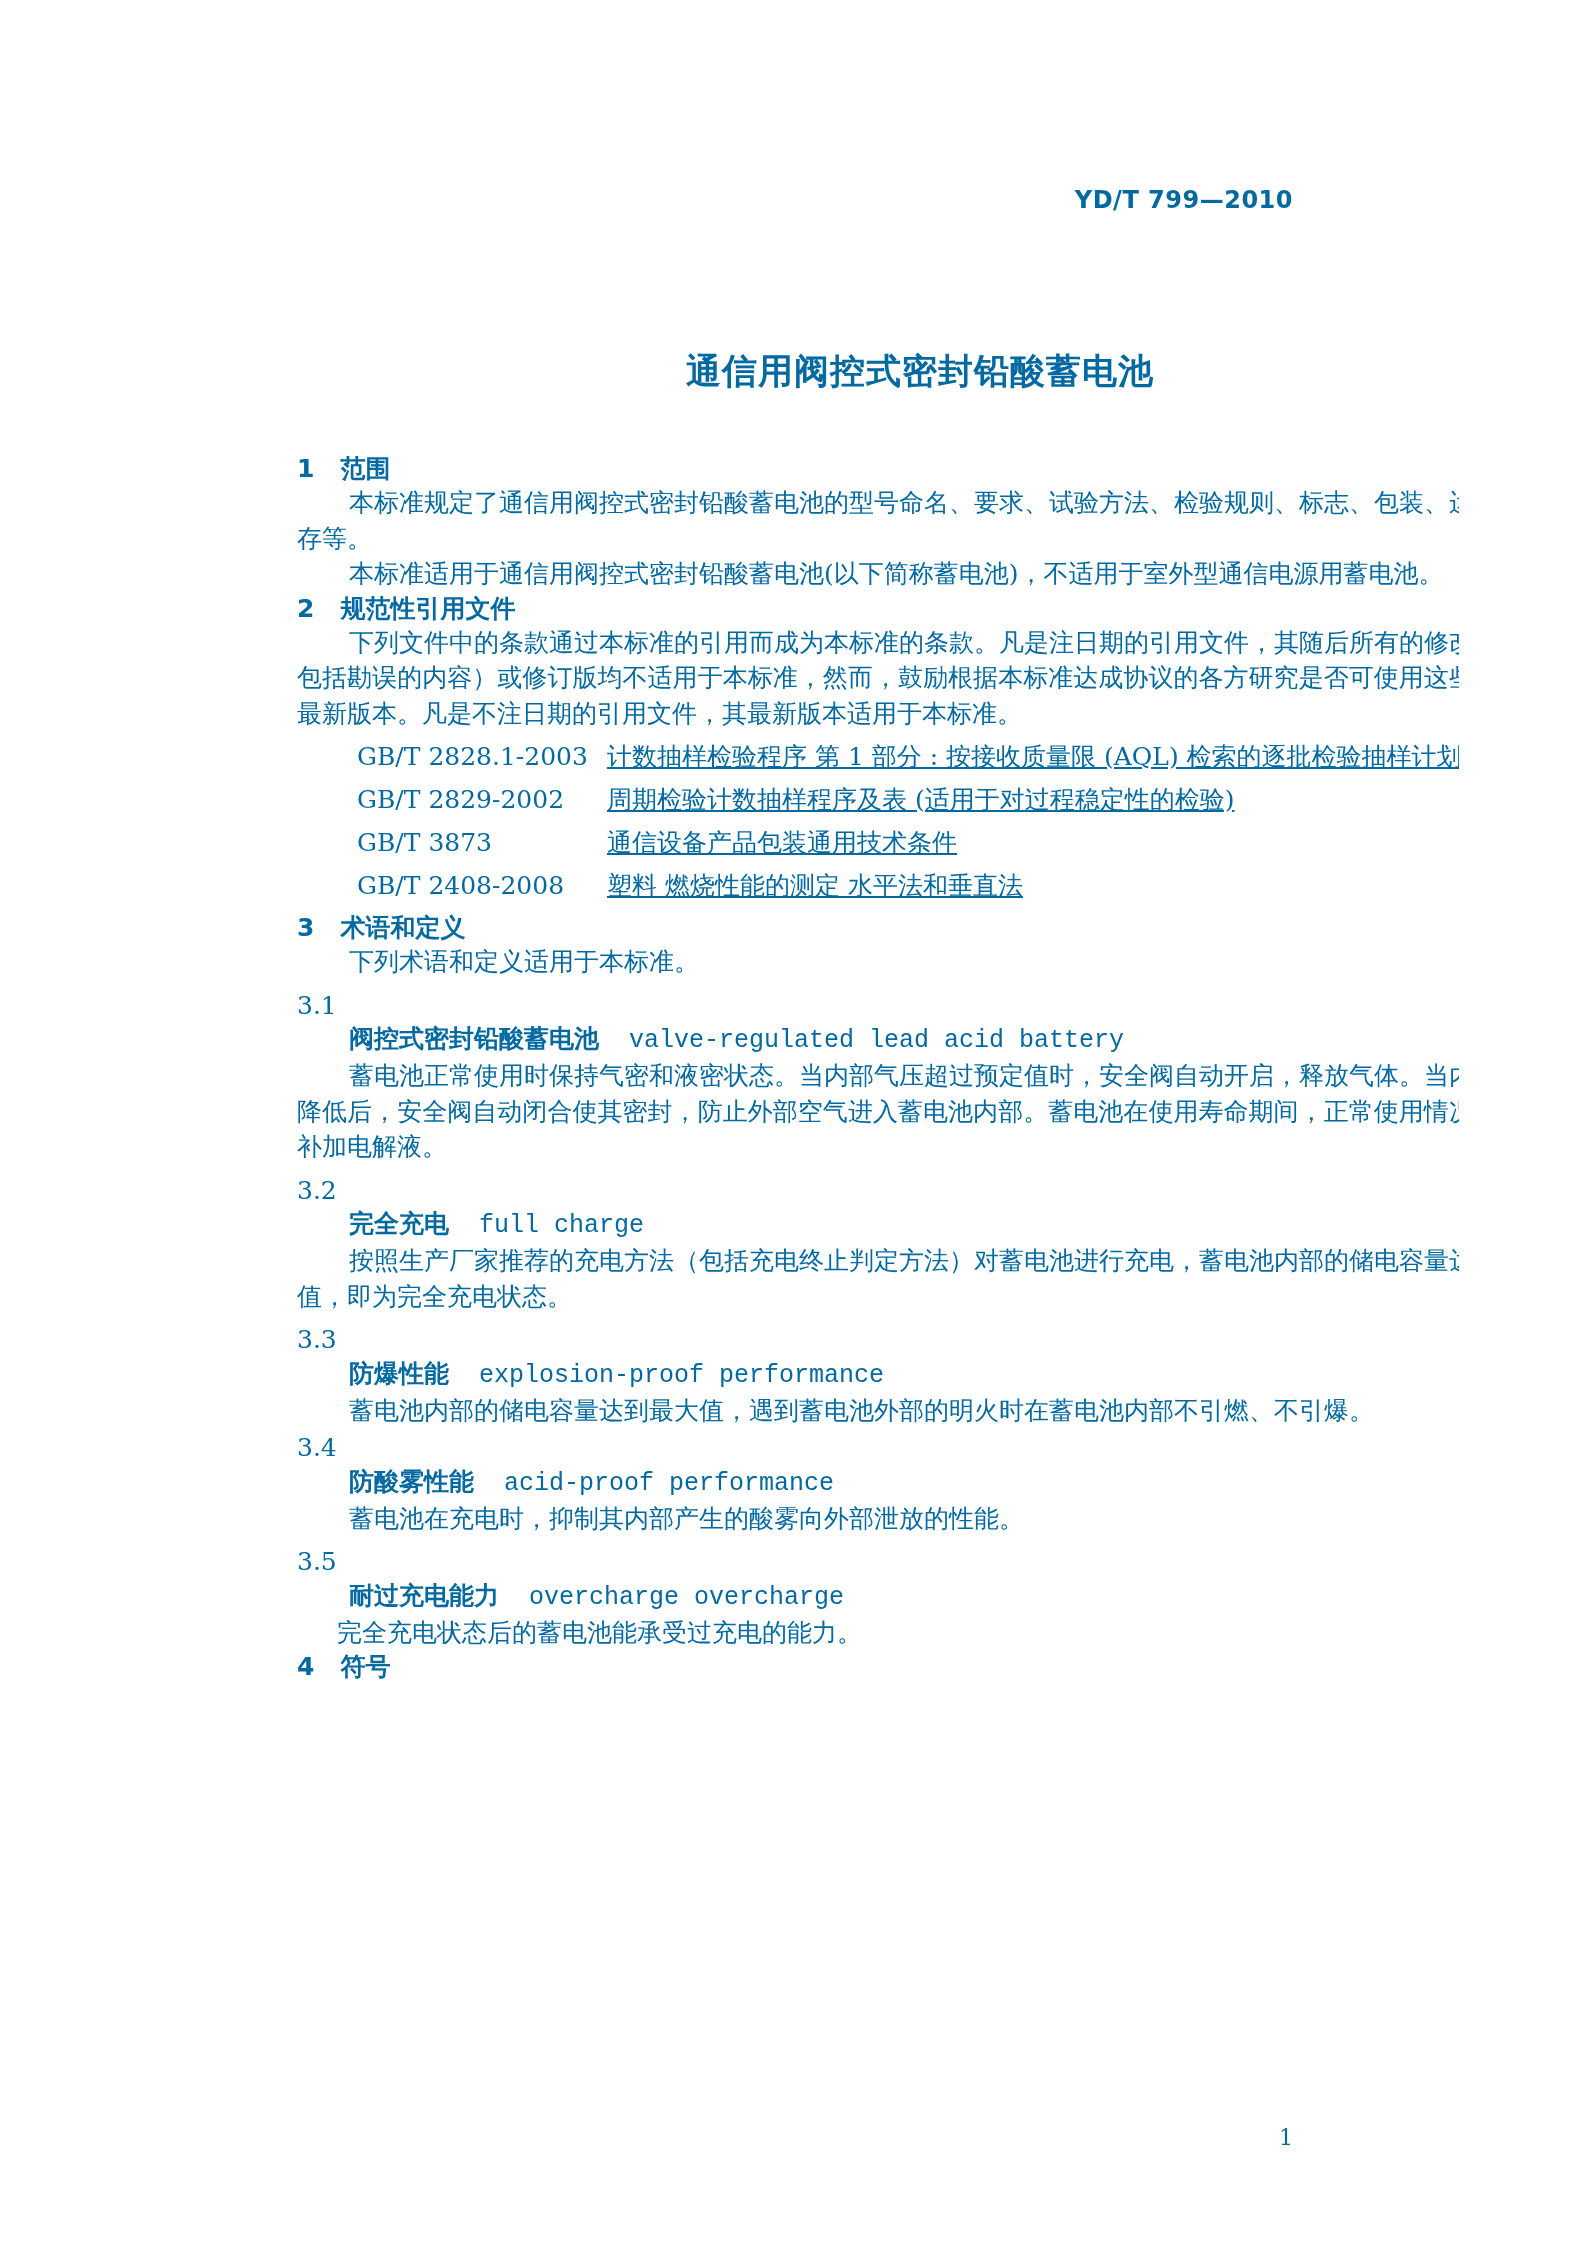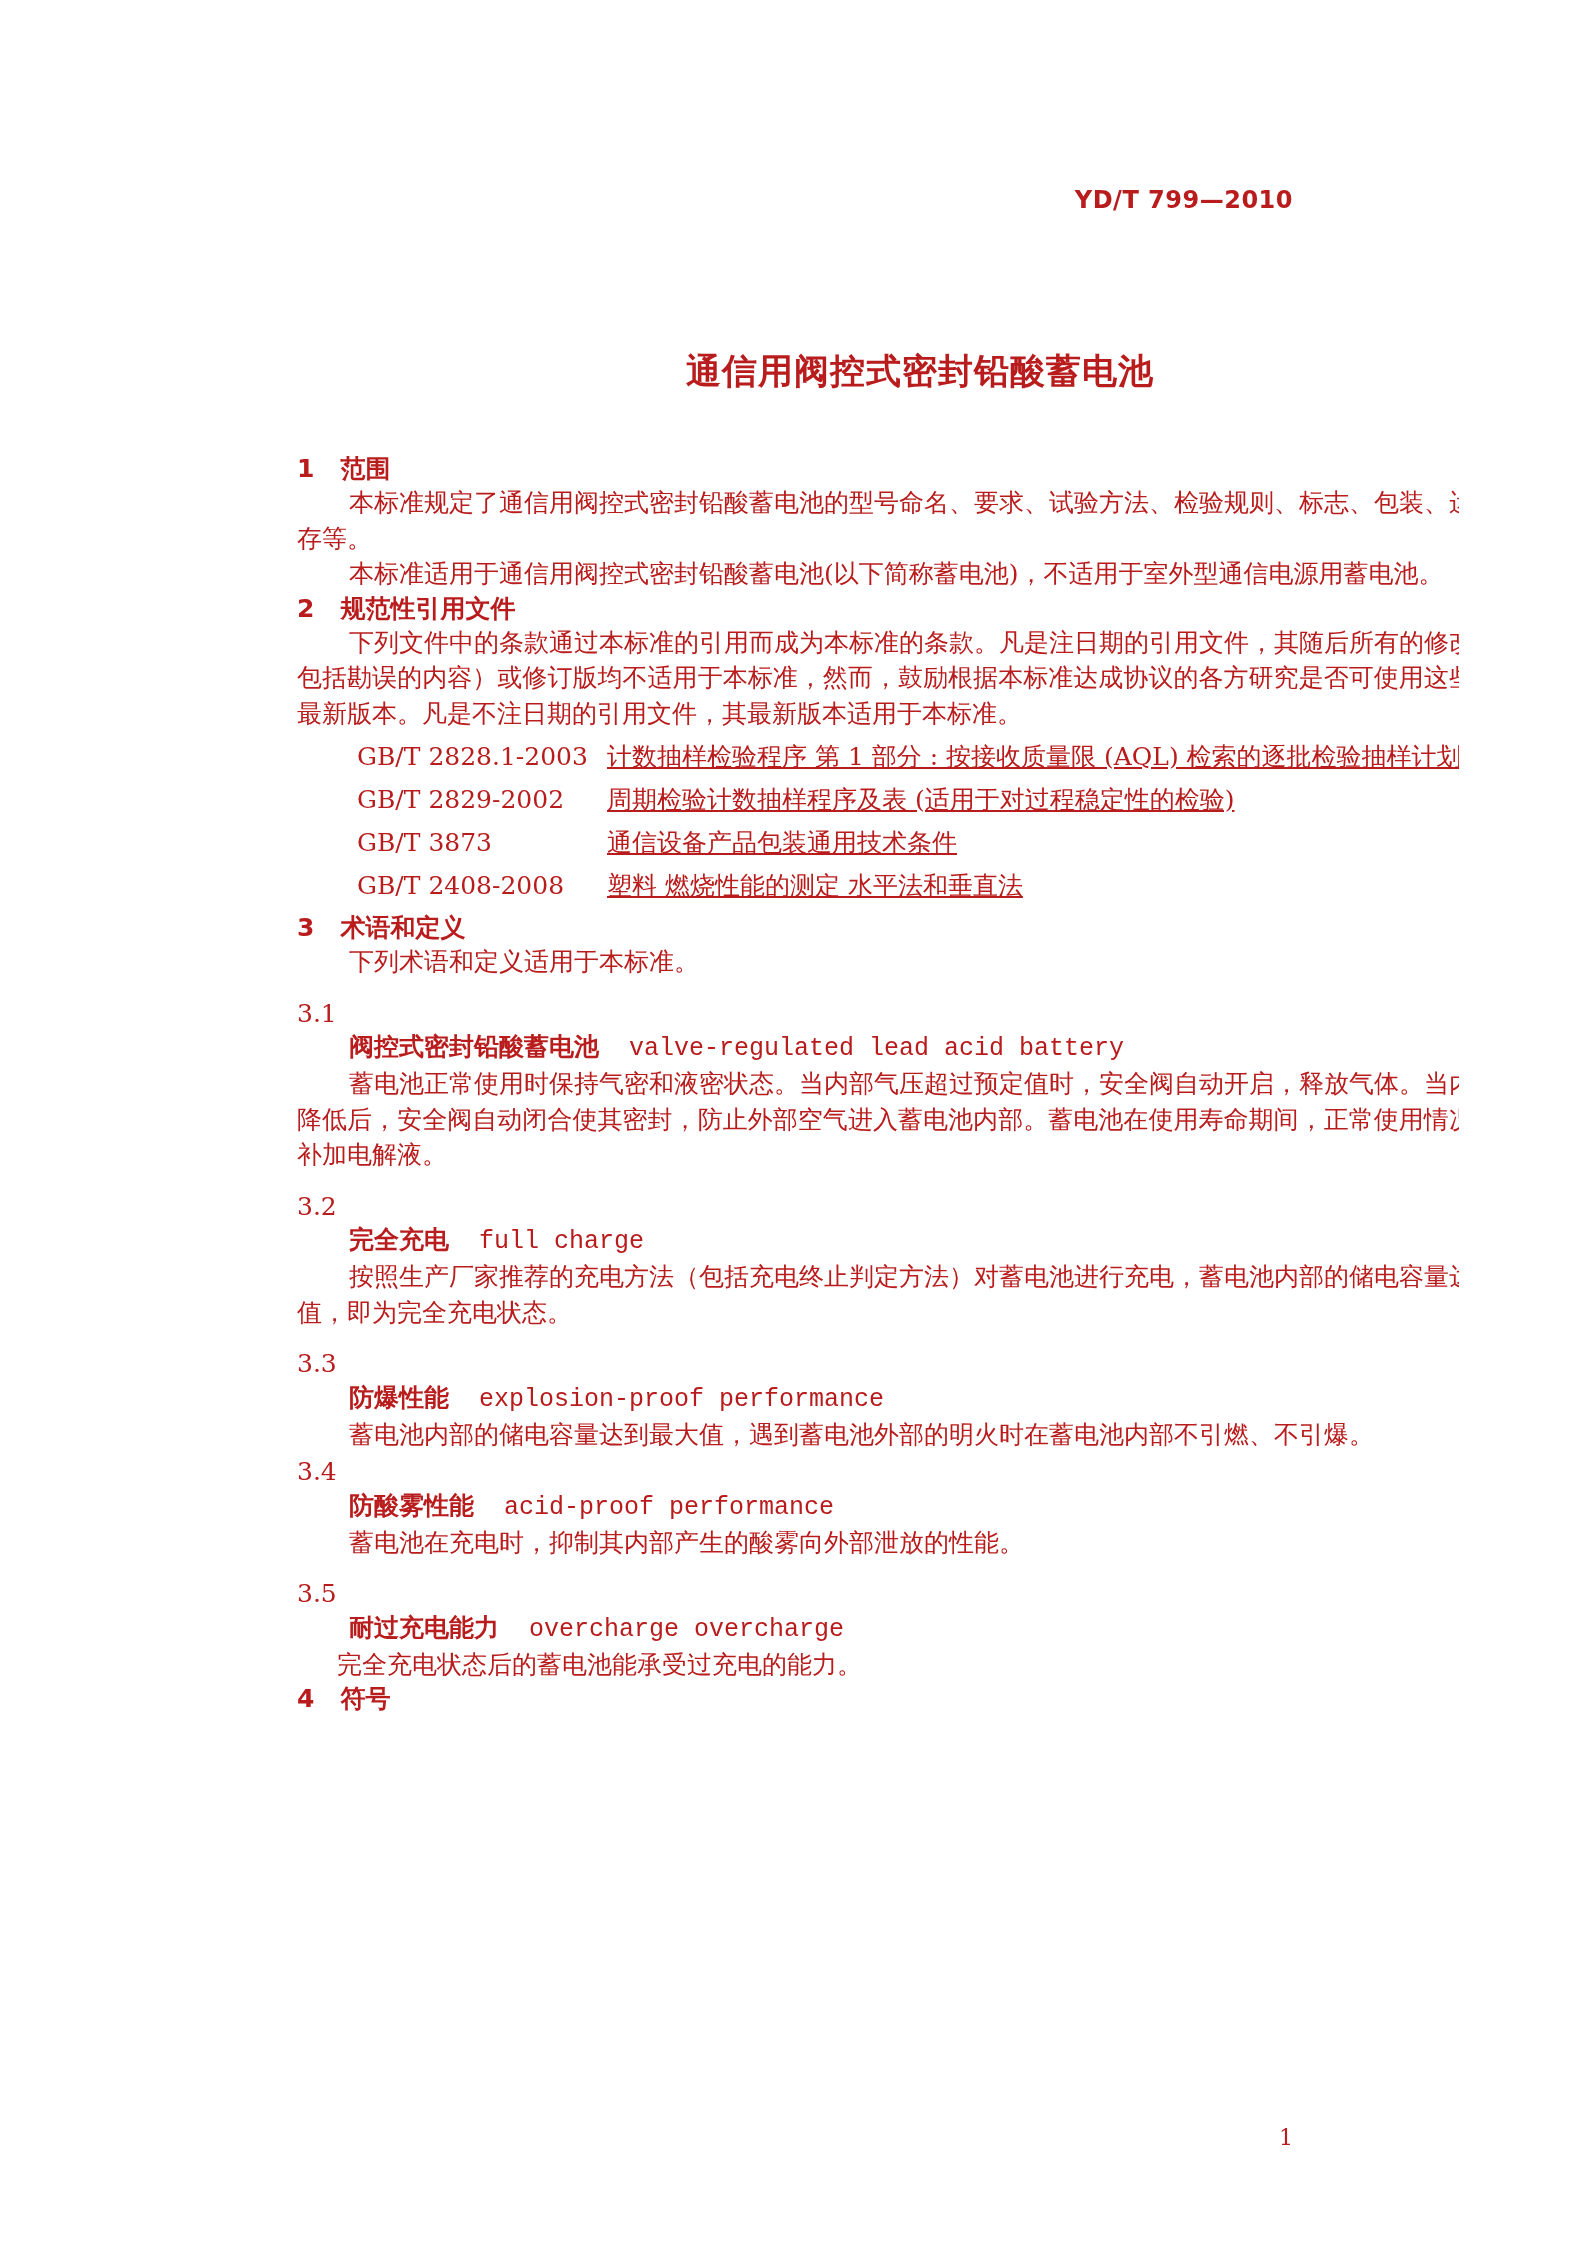--- a/index.html
+++ b/index.html
@@ -8,21 +8,21 @@
     background: #ffffff;
   }
   .page {
     position: relative;
     width: 1332px;
     height: 2244px;
     background: #ffffff;
     margin: 0 auto;
     overflow: hidden;
     font-family: "DejaVu Serif", "Liberation Serif", serif;
-    color: #b91c1c;
+    color: #0369a1;
   }
 
   
   .doc-header {
     position: absolute;
     top: 186px;
     right: 166px;
     font-family: "DejaVu Sans", "Liberation Sans", sans-serif;
     font-size: 24px;
     font-weight: bold;
@@ -111,21 +111,21 @@
     font-family: "DejaVu Sans", "Liberation Sans", sans-serif;
     font-weight: bold;
     font-size: 25px;
   }
   .term-en {
     font-family: Liberation Mono, monospace;
     font-size: 25px;
   }
 
   .blk { margin-top: 4px; }
-  .blk-sm { margin-top: 18px; }
+  .blk-sm { margin-top: 10px; }
 
   
   .page-number {
     position: absolute;
     bottom: 94px;
     right: 166px;
     font-size: 22px;
     font-family: "DejaVu Serif", "Liberation Serif", serif;
   }
 </style>

